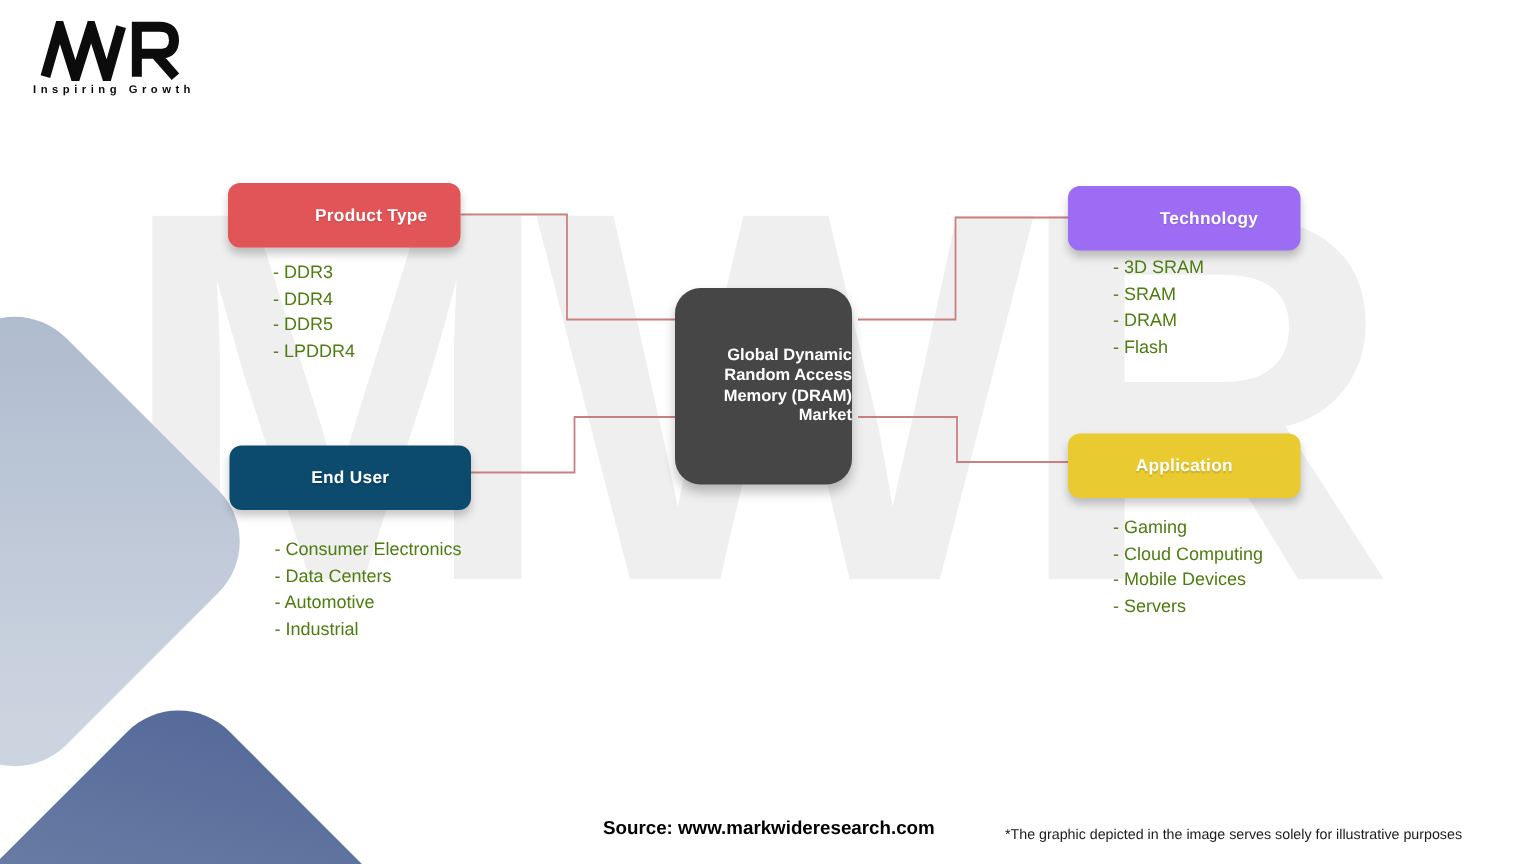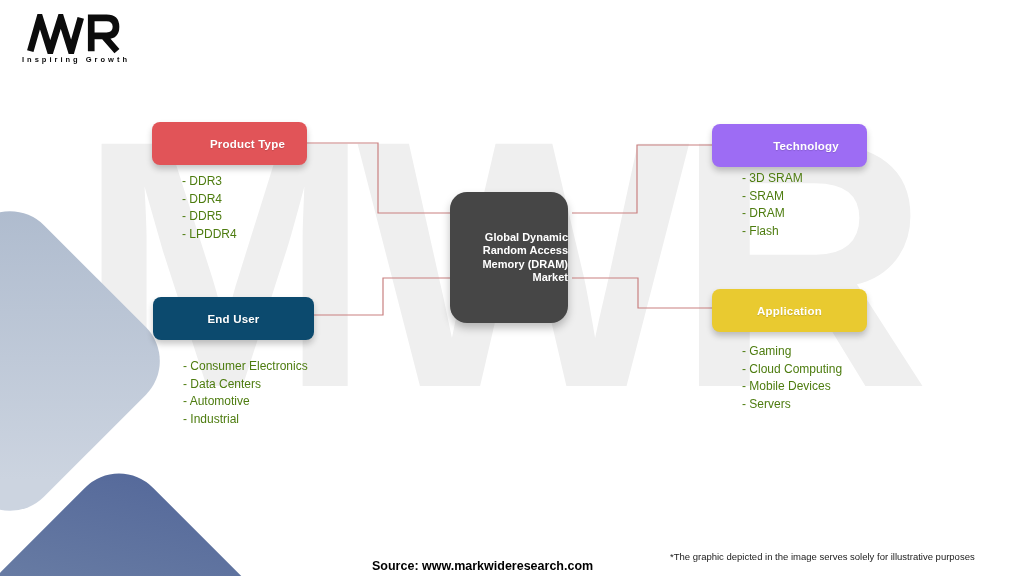--- a/index.html
+++ b/index.html
@@ -71,22 +71,22 @@
     align-items:flex-end; justify-content:center;
     box-shadow:0 5px 8px rgba(0,0,0,0.25);
   }
   .center-node span {
     display:block; color:#ffffff; font-weight:bold; font-size:11px;
     line-height:13.5px; text-align:center;
   }
 
   
   .source-text {
-    position:absolute; left:372px; top:545px; z-index:2;
-    font-size:12.5px; font-weight:bold; color:#000000;margin-top:14px;
+    position:absolute; left:402px; top:545px; z-index:2;
+    font-size:12.5px; font-weight:bold; color:#000000;
   }
   .disclaimer-text {
     position:absolute; left:670px; top:551px; z-index:2;
     font-size:9.5px; color:#1a1a1a;
   }
 </style>
 </head>
 <body>
 
 <div class="canvas">

